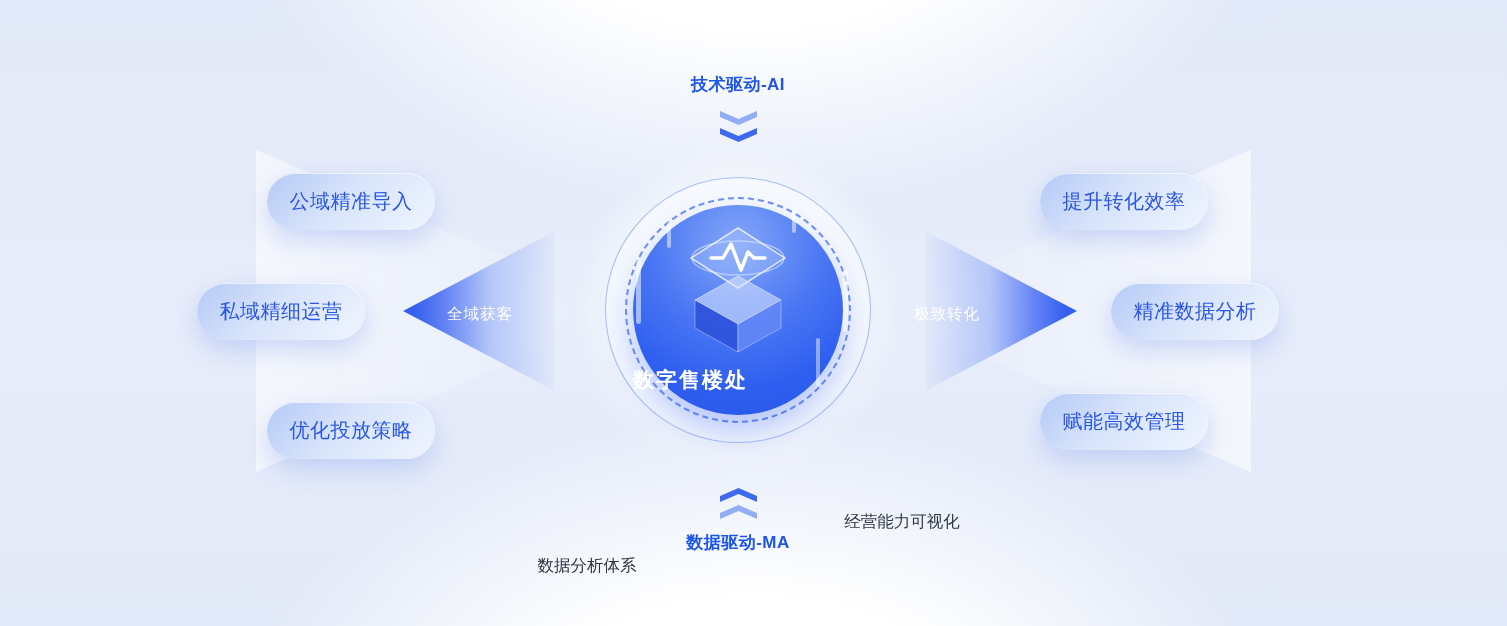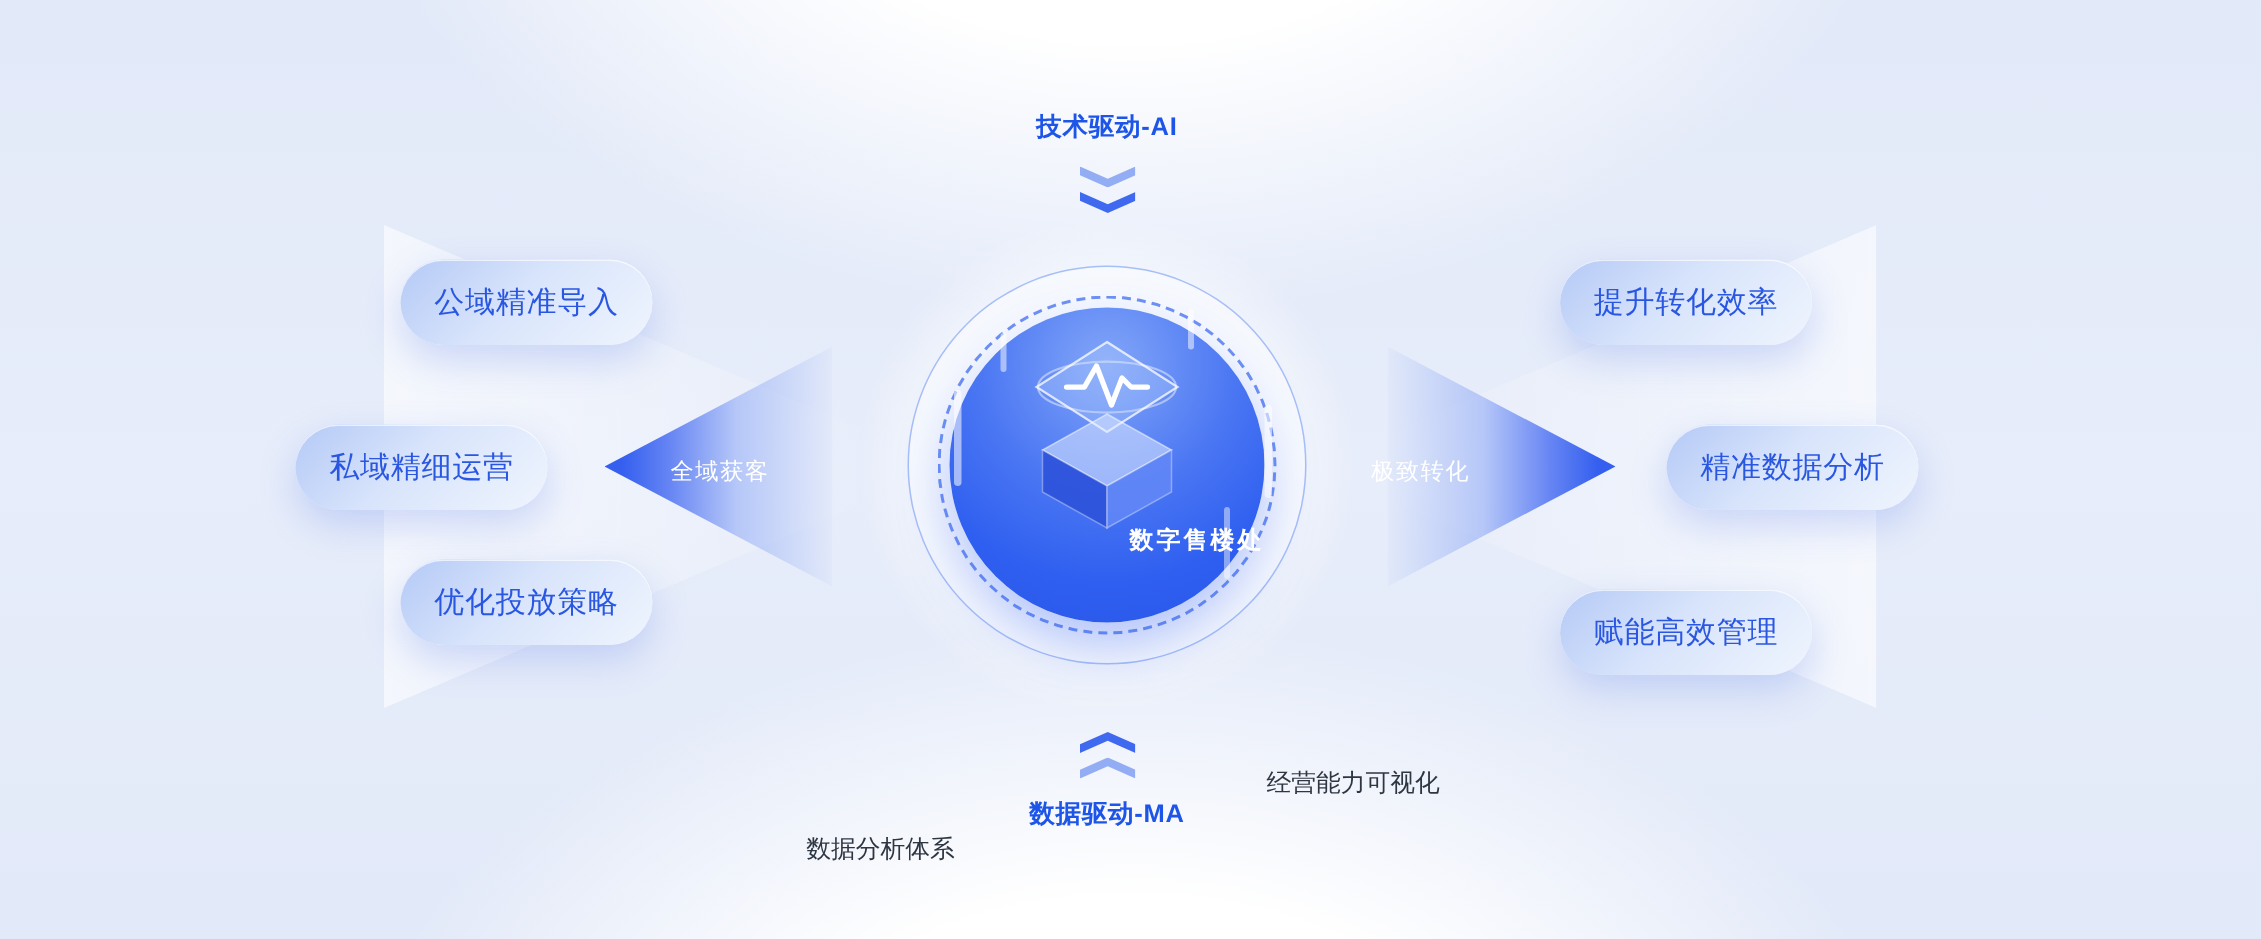--- a/index.html
+++ b/index.html
@@ -55,39 +55,39 @@
 
   .outer-ring { position:absolute; left:605px; top:177px; width:266px; height:266px;
     border-radius:50%; background:rgba(250,252,255,0.6);
     border:1px solid rgba(157,184,246,0.9); box-sizing:border-box; }
   .dashed-ring { position:absolute; left:625px; top:197px; width:226px; height:226px;
     border-radius:50%; border:2px dashed rgba(86,126,242,0.85); box-sizing:border-box; }
   .solid-circle { position:absolute; left:633px; top:205px; width:210px; height:210px;
     border-radius:50%;
     background:radial-gradient(circle at 50% 18%, #83a6f8 0%, #4b77f3 42%, #2f5ff0 72%, #2856e8 100%);
     box-shadow:0 16px 34px rgba(47,95,240,0.35); }
-  .center-title { position:absolute; left:633px; top:350px; width:210px; text-align:right;
-    color:#ffffff; font-size:16px; font-weight:700; letter-spacing:2px; }
+  .center-title { position:absolute; left:633px; top:366px; width:210px; text-align:left;
+    color:#ffffff; font-size:21px; font-weight:700; letter-spacing:2px; }
   .center-icon { position:absolute; left:655px; top:208px; width:166px; height:150px; }
 
   .deco-bar { position:absolute; background:#ffffff; border-radius:3px; }
   .bar1 { left:636px; top:260px; width:5px; height:64px; opacity:.55; }
   .bar2 { left:843px; top:270px; width:5px; height:62px; opacity:.55; }
   .bar3 { left:792px; top:206px; width:4px; height:27px; opacity:.5; }
   .bar4 { left:816px; top:338px; width:4px; height:48px; opacity:.45; }
   .bar5 { left:667px; top:222px; width:4px; height:26px; opacity:.5; }
 
   .pill { position:absolute; width:168px; height:57px; border-radius:29px;
     display:flex; align-items:center; justify-content:center;
     font-size:20px; color:#2a57e2; font-weight:500; letter-spacing:.5px;
     background:linear-gradient(135deg, #b4c9f6 0%, #d8e4fb 45%, #eff5fe 100%);
     box-shadow:0 10px 24px rgba(86,125,235,0.25), inset 0 1px 0 rgba(255,255,255,0.65); }
   .pill-l1 { left:267px; top:173px; }
   .pill-l2 { left:197px; top:283px; }
-  .pill-l3 { left:267px; top:373px; }
+  .pill-l3 { left:267px; top:402px; }
   .pill-r1 { left:1040px; top:173px; }
   .pill-r2 { left:1111px; top:283px; }
   .pill-r3 { left:1040px; top:393px; }
 </style>
 </head>
 <body>
 
 <div class="stage">
 
   <div class="glow bg-top-glow"></div>

